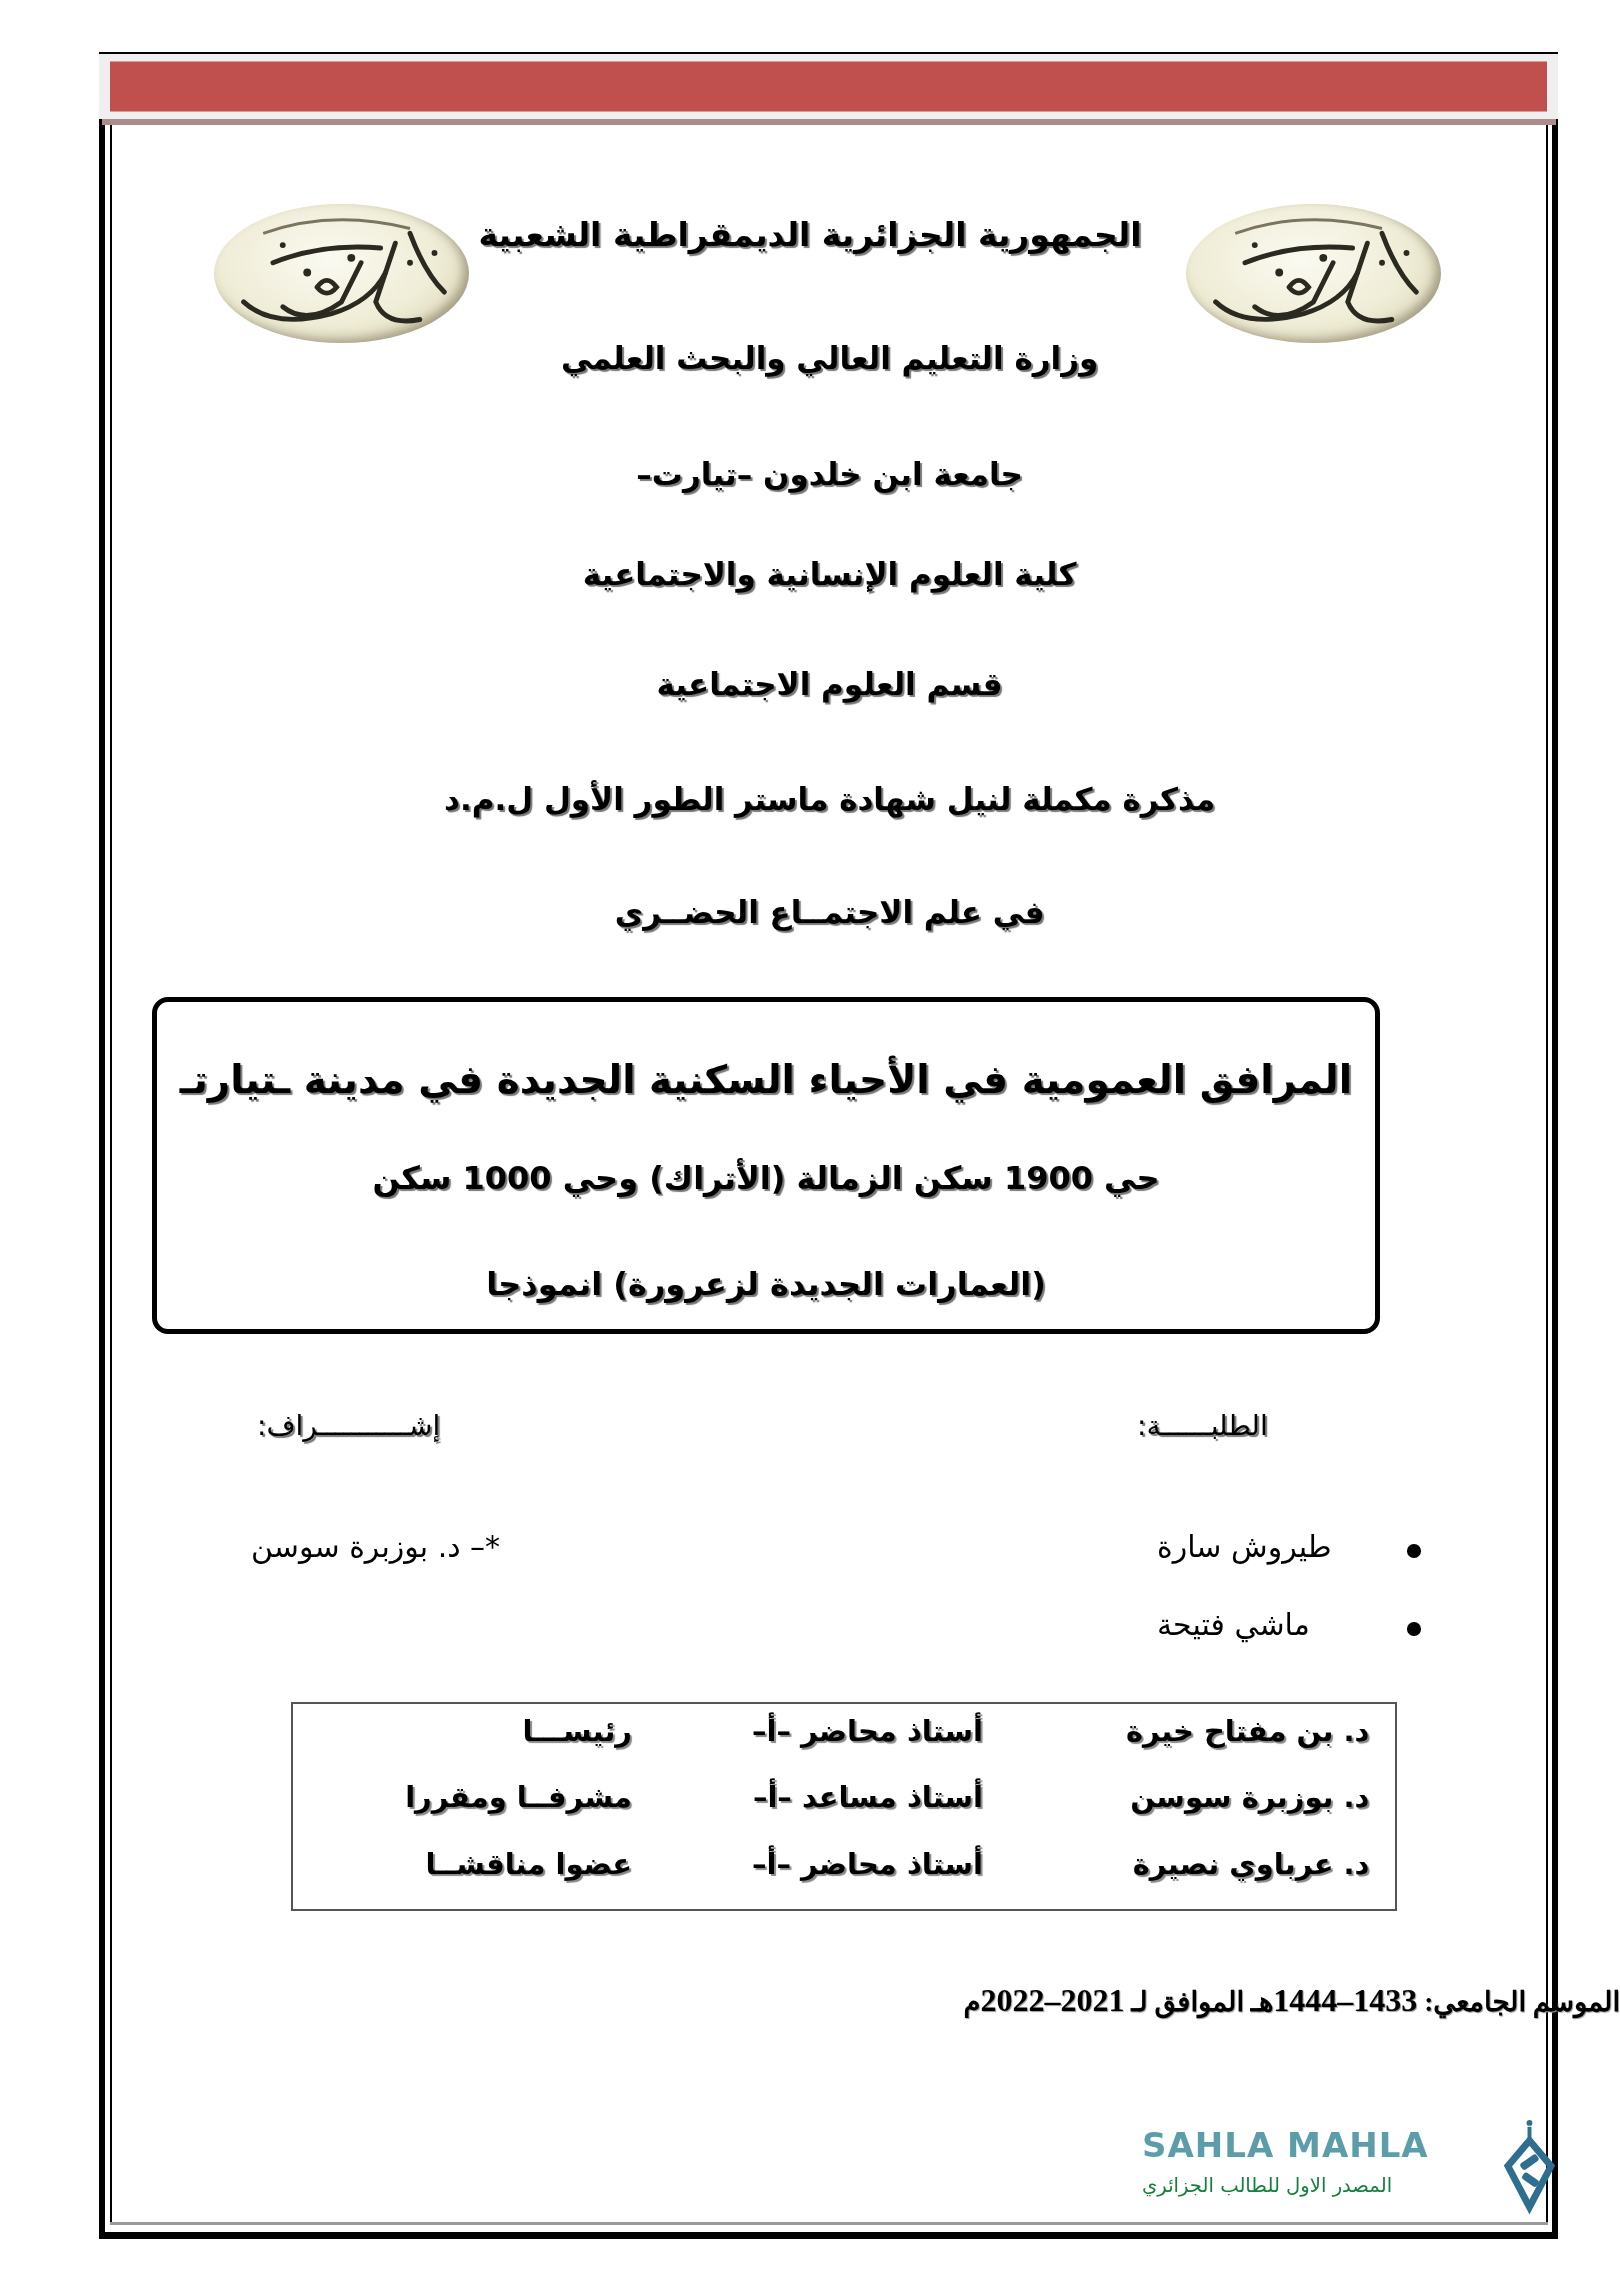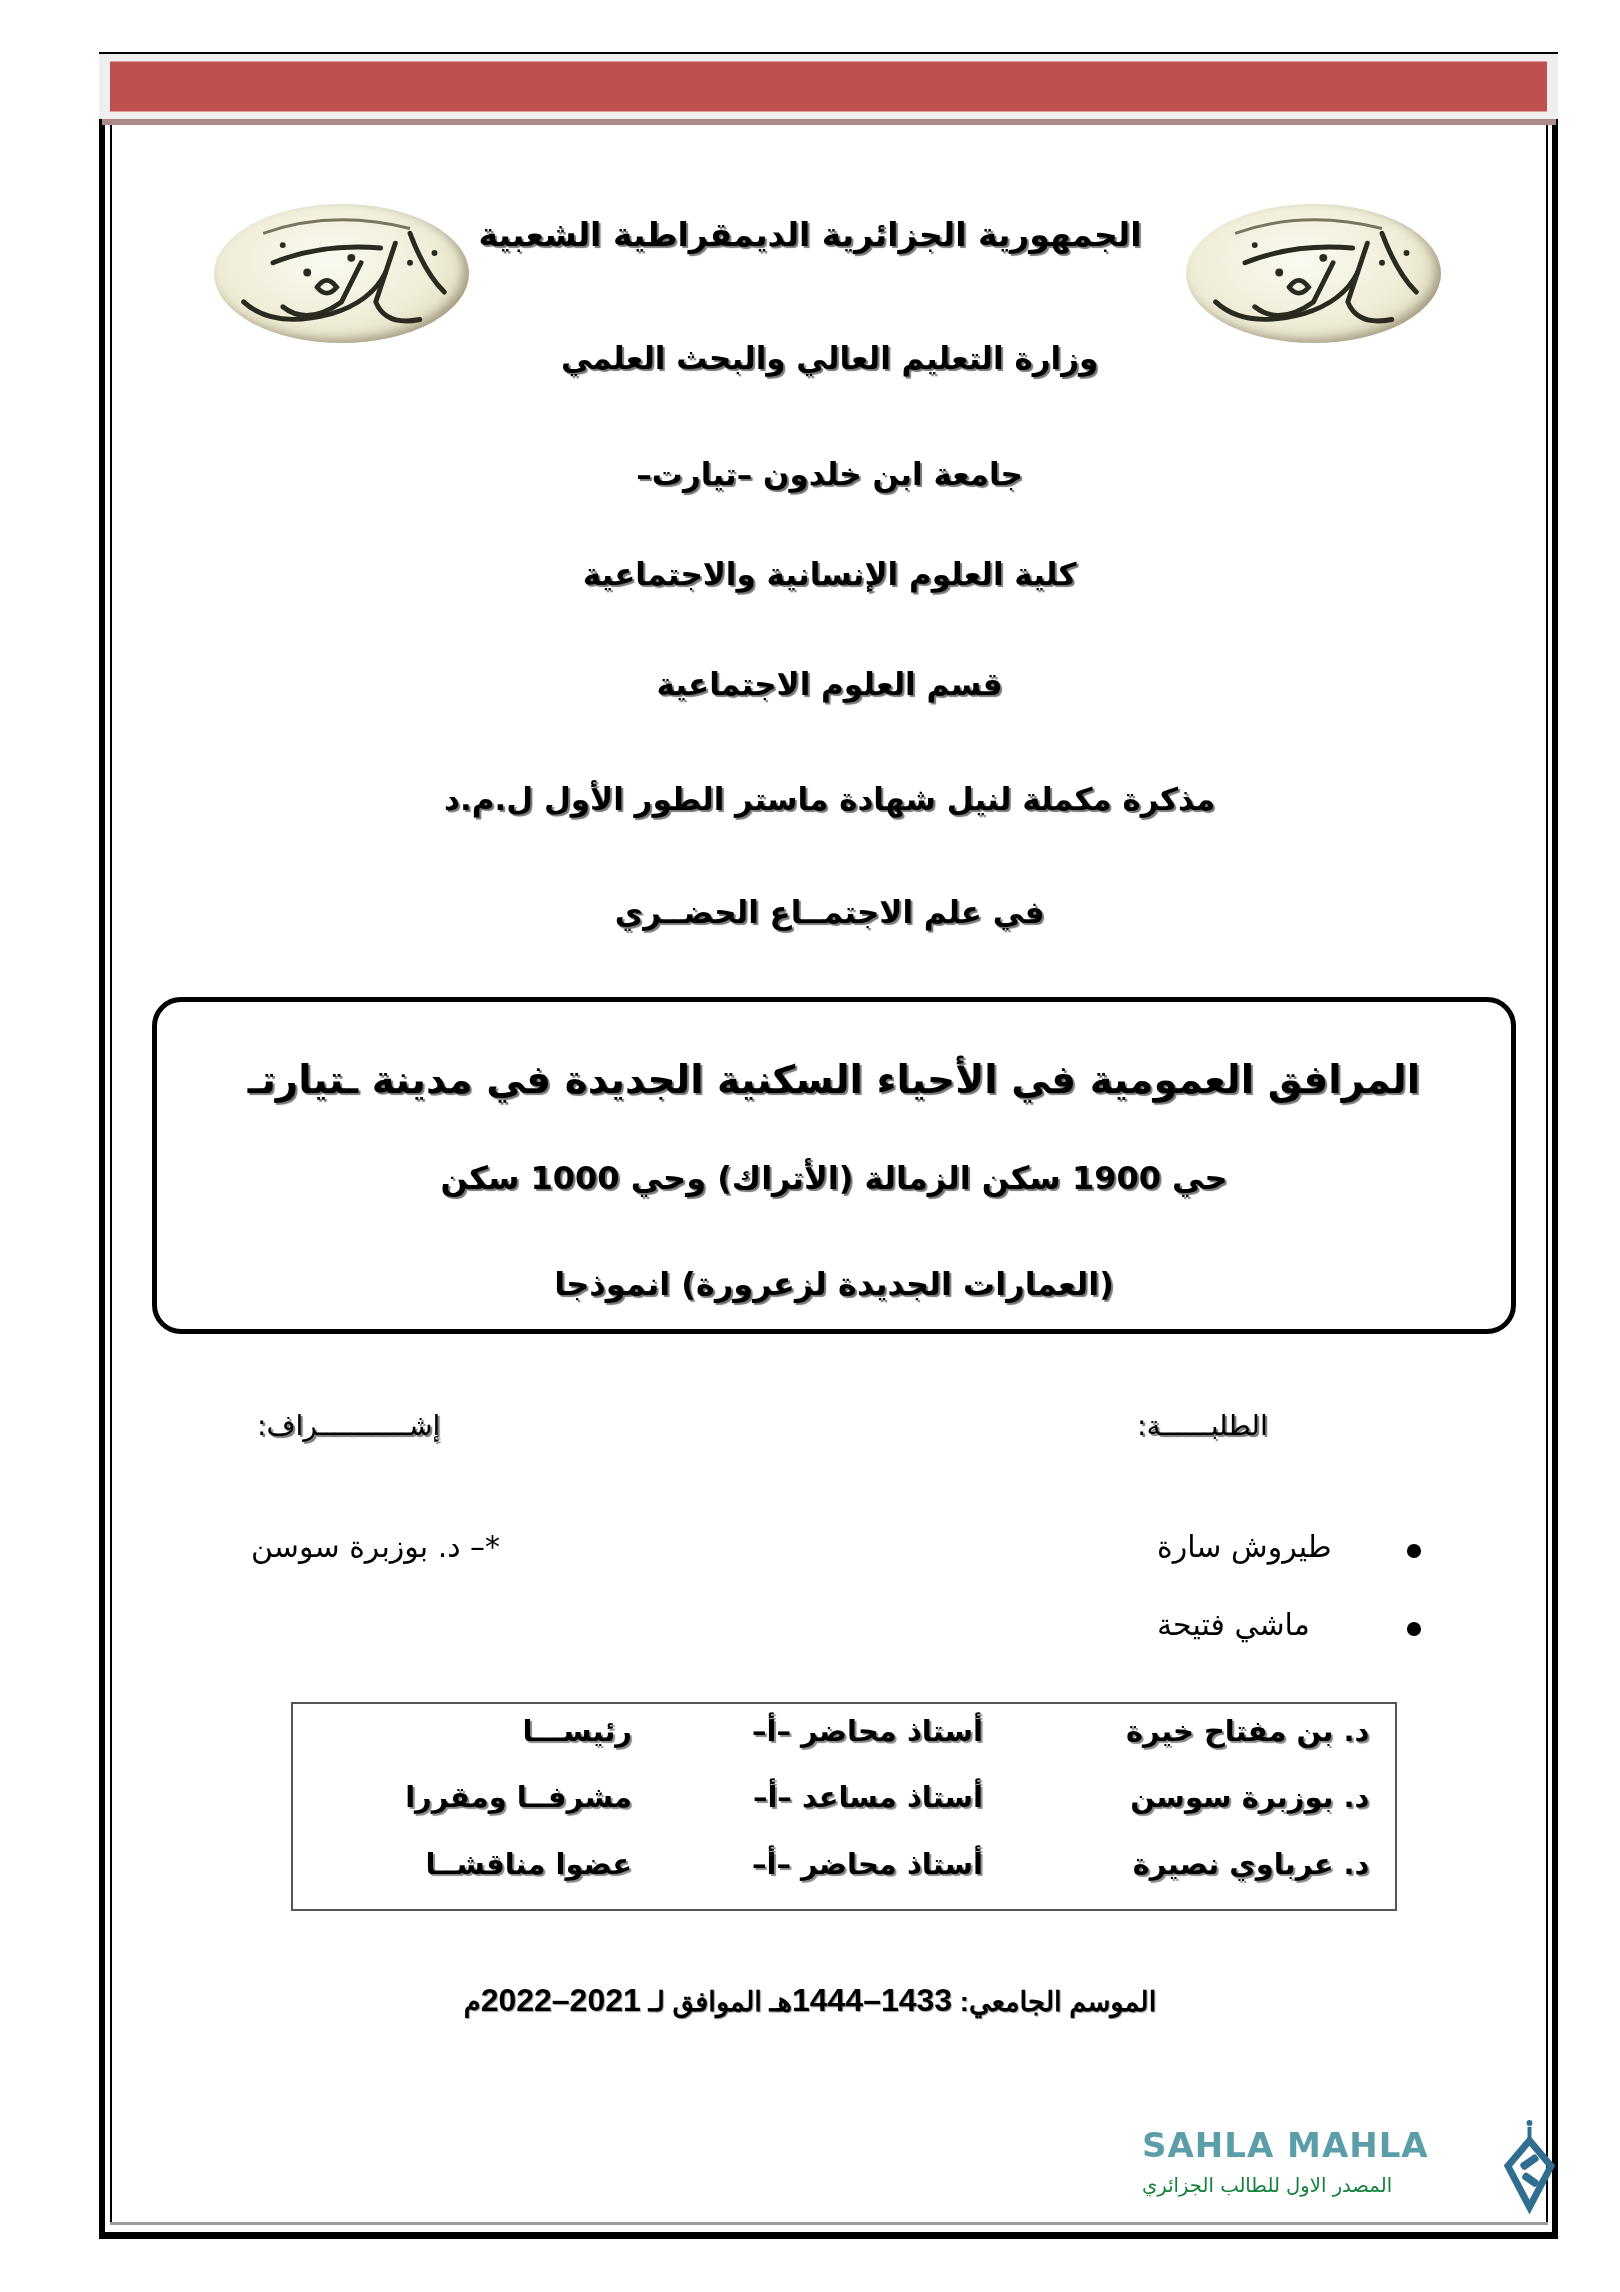--- a/index.html
+++ b/index.html
@@ -58,22 +58,22 @@
     .l1 { top: 208px; font-size: 33px; }
     .l2 { top: 333px; font-size: 31px; left: 19.6px; }
     .l3 { top: 449px; font-size: 31px; left: 19.6px; }
     .l4 { top: 549px; font-size: 31px; left: 19.6px; }
     .l5 { top: 659px; font-size: 31px; left: 19.6px; }
     .l6 { top: 774px; font-size: 31px; left: 19.6px; }
     .l7 { top: 887px; font-size: 31px; left: 19.6px; }
 
     
     .title-box {
-      position: absolute; left: 152px; top: 997px; width: 1364px; height: 337px;
-      border: 5.9px solid #000; border-radius: 29px; box-sizing: border-box;
+      position: absolute; left: 152px; top: 997px; width: 1228px; height: 337px;
+      border: 5.9px solid #000; border-radius: 16px; box-sizing: border-box;
     }
     .tb-main {
       position: absolute; left: 0; right: 0; top: 55px; text-align: center; direction: rtl;
       font-size: 39px; font-weight: bold; text-shadow: 2px 2px 1px #777;
     }
     .tb-sub1 {
       position: absolute; left: 0; right: 0; top: 157px; text-align: center; direction: rtl;
       font-size: 32px; font-weight: bold; text-shadow: 2px 2px 1px #777;
     }
     .tb-sub2 {
@@ -112,22 +112,22 @@
     .cell {
       position: absolute; top: 0; font-size: 29px; font-weight: bold; direction: rtl;
       white-space: nowrap; text-shadow: 2px 2px 1px #888;
     }
     .c-name  { right: 25.5px; }
     .c-rank  { right: 412px; }
     .c-role  { right: 763px; }
 
     
     .season {
-      position: absolute; left: 0; width: 1620px; top: 1982px; text-align: center;
-      direction: rtl; font-family: Liberation Sans, sans-serif;
+      position: absolute; left: 0; width: 1620px; top: 1982px; 
+      direction: rtl; font-family: Liberation Serif, serif;
       font-size: 27.4px; font-weight: bold; text-shadow: 1px 1px 1px #999;
     }
     .season .big { font-size: 32px; }
 
     
     .wm-text {
       position: absolute; left: 1142px; top: 2125px; font-family: "DejaVu Sans", sans-serif;
       font-size: 34px; font-weight: bold; color: #5b9ea9; letter-spacing: 1px;
     }
     .wm-sub {

